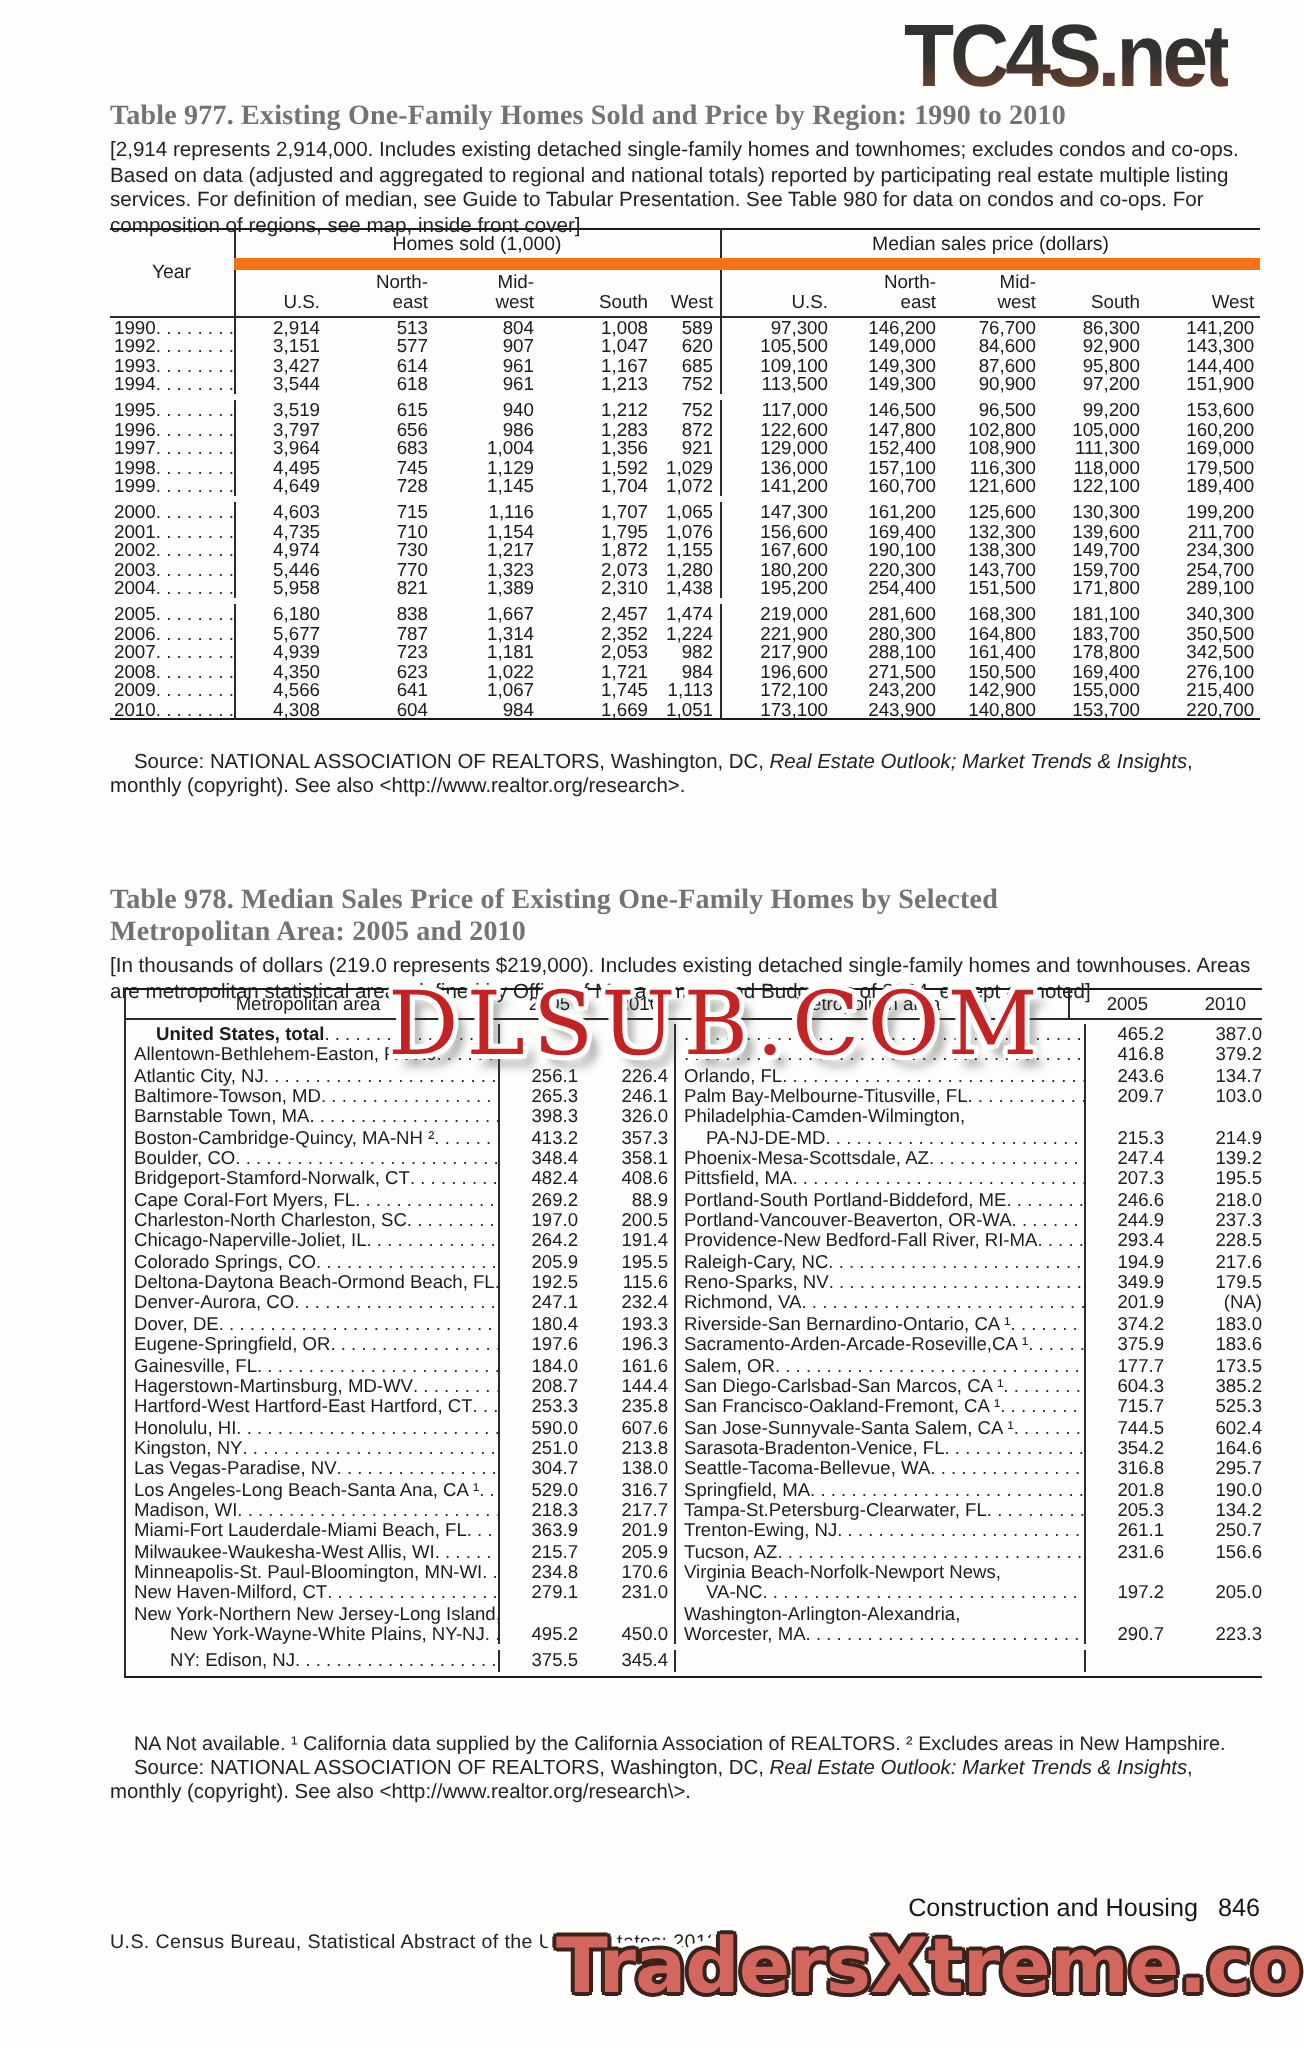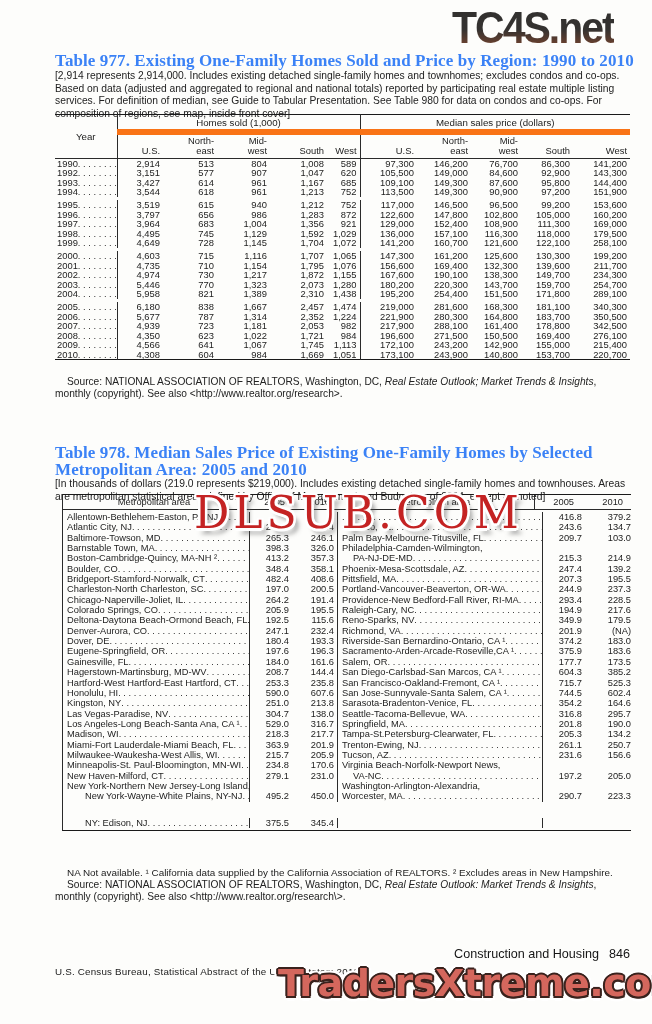--- a/index.html
+++ b/index.html
@@ -1,21 +1,21 @@
 <!DOCTYPE html>
 <html><head>
 <meta charset="utf-8">
 <style>
   html,body{margin:0;padding:0}
   body{width:652px;height:1024px;position:relative;overflow:hidden;background:#fdfdfb;
        color:#1e1e1e;font-family:"Liberation Sans","DejaVu Sans",sans-serif;}
   .abs{position:absolute}
 
   
-  .ttl{font-family:"Liberation Serif","DejaVu Serif",serif;font-weight:bold;font-size:17px;line-height:16.5px;letter-spacing:.1px;color:#3b82f6}
+  .ttl{font-family:"Liberation Serif","DejaVu Serif",serif;font-weight:bold;font-size:14px;line-height:16.5px;letter-spacing:.1px;color:#737373}
   #t977-title{top:39px;left:55px;width:582px}
   #t978-title{top:431px;left:55px;width:582px}
   .note{font-size:10.3px;line-height:12.5px;color:#222}
   #t977-note{top:60px;left:55px;width:578px}
   #t978-note{top:468px;left:55px;width:578px}
   .src{font-size:10.2px;line-height:12.3px;text-indent:12px;color:#222}
   #t977-source{top:366px;left:55px;width:578px}
   #t978-footnote{top:857px;left:55px;width:582px;font-size:9.9px;line-height:11.5px;text-indent:12px}
   #t978-source{top:869px;left:55px;width:578px}
 
@@ -47,21 +47,21 @@
   .mname{display:flex;align-items:baseline;overflow:hidden;padding-left:4px}
   .mval{text-align:right;padding-right:3px}
   .w-nl{flex:0 0 182px}.w-v1{flex:0 0 39px}.w-v2{flex:0 0 42px}
   .w-nr{flex:0 0 200px}.w-v3{flex:0 0 39px}.w-v4{flex:0 0 46px}
   .lv{border-left:1px solid #2a2a2a}
   .rn{border-left:1px solid #2a2a2a}
   .rv{border-left:1px solid #2a2a2a}
   .b{font-weight:bold}
   .ind1{padding-left:11px}
   .ind2{padding-left:18px}
-  .gaptop{margin-top:16px}
+  .gaptop{margin-top:3px}
 
   
   #footer-chapter{top:947px;left:330px;width:300px;text-align:right;font-size:12.6px;color:#151515}
   #footer-page{margin-left:10px}
   #footer-credit{top:966px;left:55px;font-size:9.8px;letter-spacing:.2px;color:#222}
 
   
   .wm{pointer-events:none;white-space:nowrap;z-index:9}
   #wm-top{top:3px;left:452px;font-family:"Liberation Sans","DejaVu Sans",sans-serif;font-weight:900;
           font-size:41px;letter-spacing:-2px;transform:scaleY(1.08);transform-origin:top left;color:#3a352f}
@@ -283,21 +283,21 @@
           </td>
           <td class="num vline">4,649</td>
           <td class="num">728</td>
           <td class="num">1,145</td>
           <td class="num">1,704</td>
           <td class="num">1,072</td>
           <td class="num vline">141,200</td>
           <td class="num">160,700</td>
           <td class="num">121,600</td>
           <td class="num">122,100</td>
-          <td class="num">258,100</td>
+          <td class="num">189,400</td>
         </tr>
         <tr class="gap">
           <td colspan="11"></td>
         </tr>
         <tr>
           <td class="ycell">
             <div class="cellflex">
               <span class="nm">2000</span>
               <span class="ldr"></span>
             </div>
@@ -512,20 +512,34 @@
       <div class="mh-name w-nl">Metropolitan area</div>
       <div class="mh-val w-v1 lv">2005</div>
       <div class="mh-val w-v2">2010</div>
       <div class="mh-name w-nr rn">Metropolitan area</div>
       <div class="mh-val w-v3 rv">2005</div>
       <div class="mh-val w-v4">2010</div>
     </div>
     <div id="t978-body">
         <div class="mrow">
           <div class="mname w-nl">
+            <span class="nm b ind1">United States, total</span>
+            <span class="ldr"></span>
+          </div>
+          <div class="mval w-v1 lv b"></div>
+          <div class="mval w-v2 b"></div>
+          <div class="mname w-nr rn">
+            <span class="nm"></span>
+            <span class="ldr"></span>
+          </div>
+          <div class="mval w-v3 rv">465.2</div>
+          <div class="mval w-v4">387.0</div>
+        </div>
+        <div class="mrow">
+          <div class="mname w-nl">
             <span class="nm">Allentown-Bethlehem-Easton, PA-NJ</span>
             <span class="ldr"></span>
           </div>
           <div class="mval w-v1 lv"></div>
           <div class="mval w-v2"></div>
           <div class="mname w-nr rn">
             <span class="nm"></span>
             <span class="ldr"></span>
           </div>
           <div class="mval w-v3 rv">416.8</div>
@@ -606,20 +620,34 @@
             <span class="ldr"></span>
           </div>
           <div class="mval w-v1 lv">482.4</div>
           <div class="mval w-v2">408.6</div>
           <div class="mname w-nr rn">
             <span class="nm">Pittsfield, MA</span>
             <span class="ldr"></span>
           </div>
           <div class="mval w-v3 rv">207.3</div>
           <div class="mval w-v4">195.5</div>
+        </div>
+        <div class="mrow">
+          <div class="mname w-nl">
+            <span class="nm">Cape Coral-Fort Myers, FL</span>
+            <span class="ldr"></span>
+          </div>
+          <div class="mval w-v1 lv">269.2</div>
+          <div class="mval w-v2">88.9</div>
+          <div class="mname w-nr rn">
+            <span class="nm">Portland-South Portland-Biddeford, ME</span>
+            <span class="ldr"></span>
+          </div>
+          <div class="mval w-v3 rv">246.6</div>
+          <div class="mval w-v4">218.0</div>
         </div>
         <div class="mrow">
           <div class="mname w-nl">
             <span class="nm">Charleston-North Charleston, SC</span>
             <span class="ldr"></span>
           </div>
           <div class="mval w-v1 lv">197.0</div>
           <div class="mval w-v2">200.5</div>
           <div class="mname w-nr rn">
             <span class="nm">Portland-Vancouver-Beaverton, OR-WA</span>

